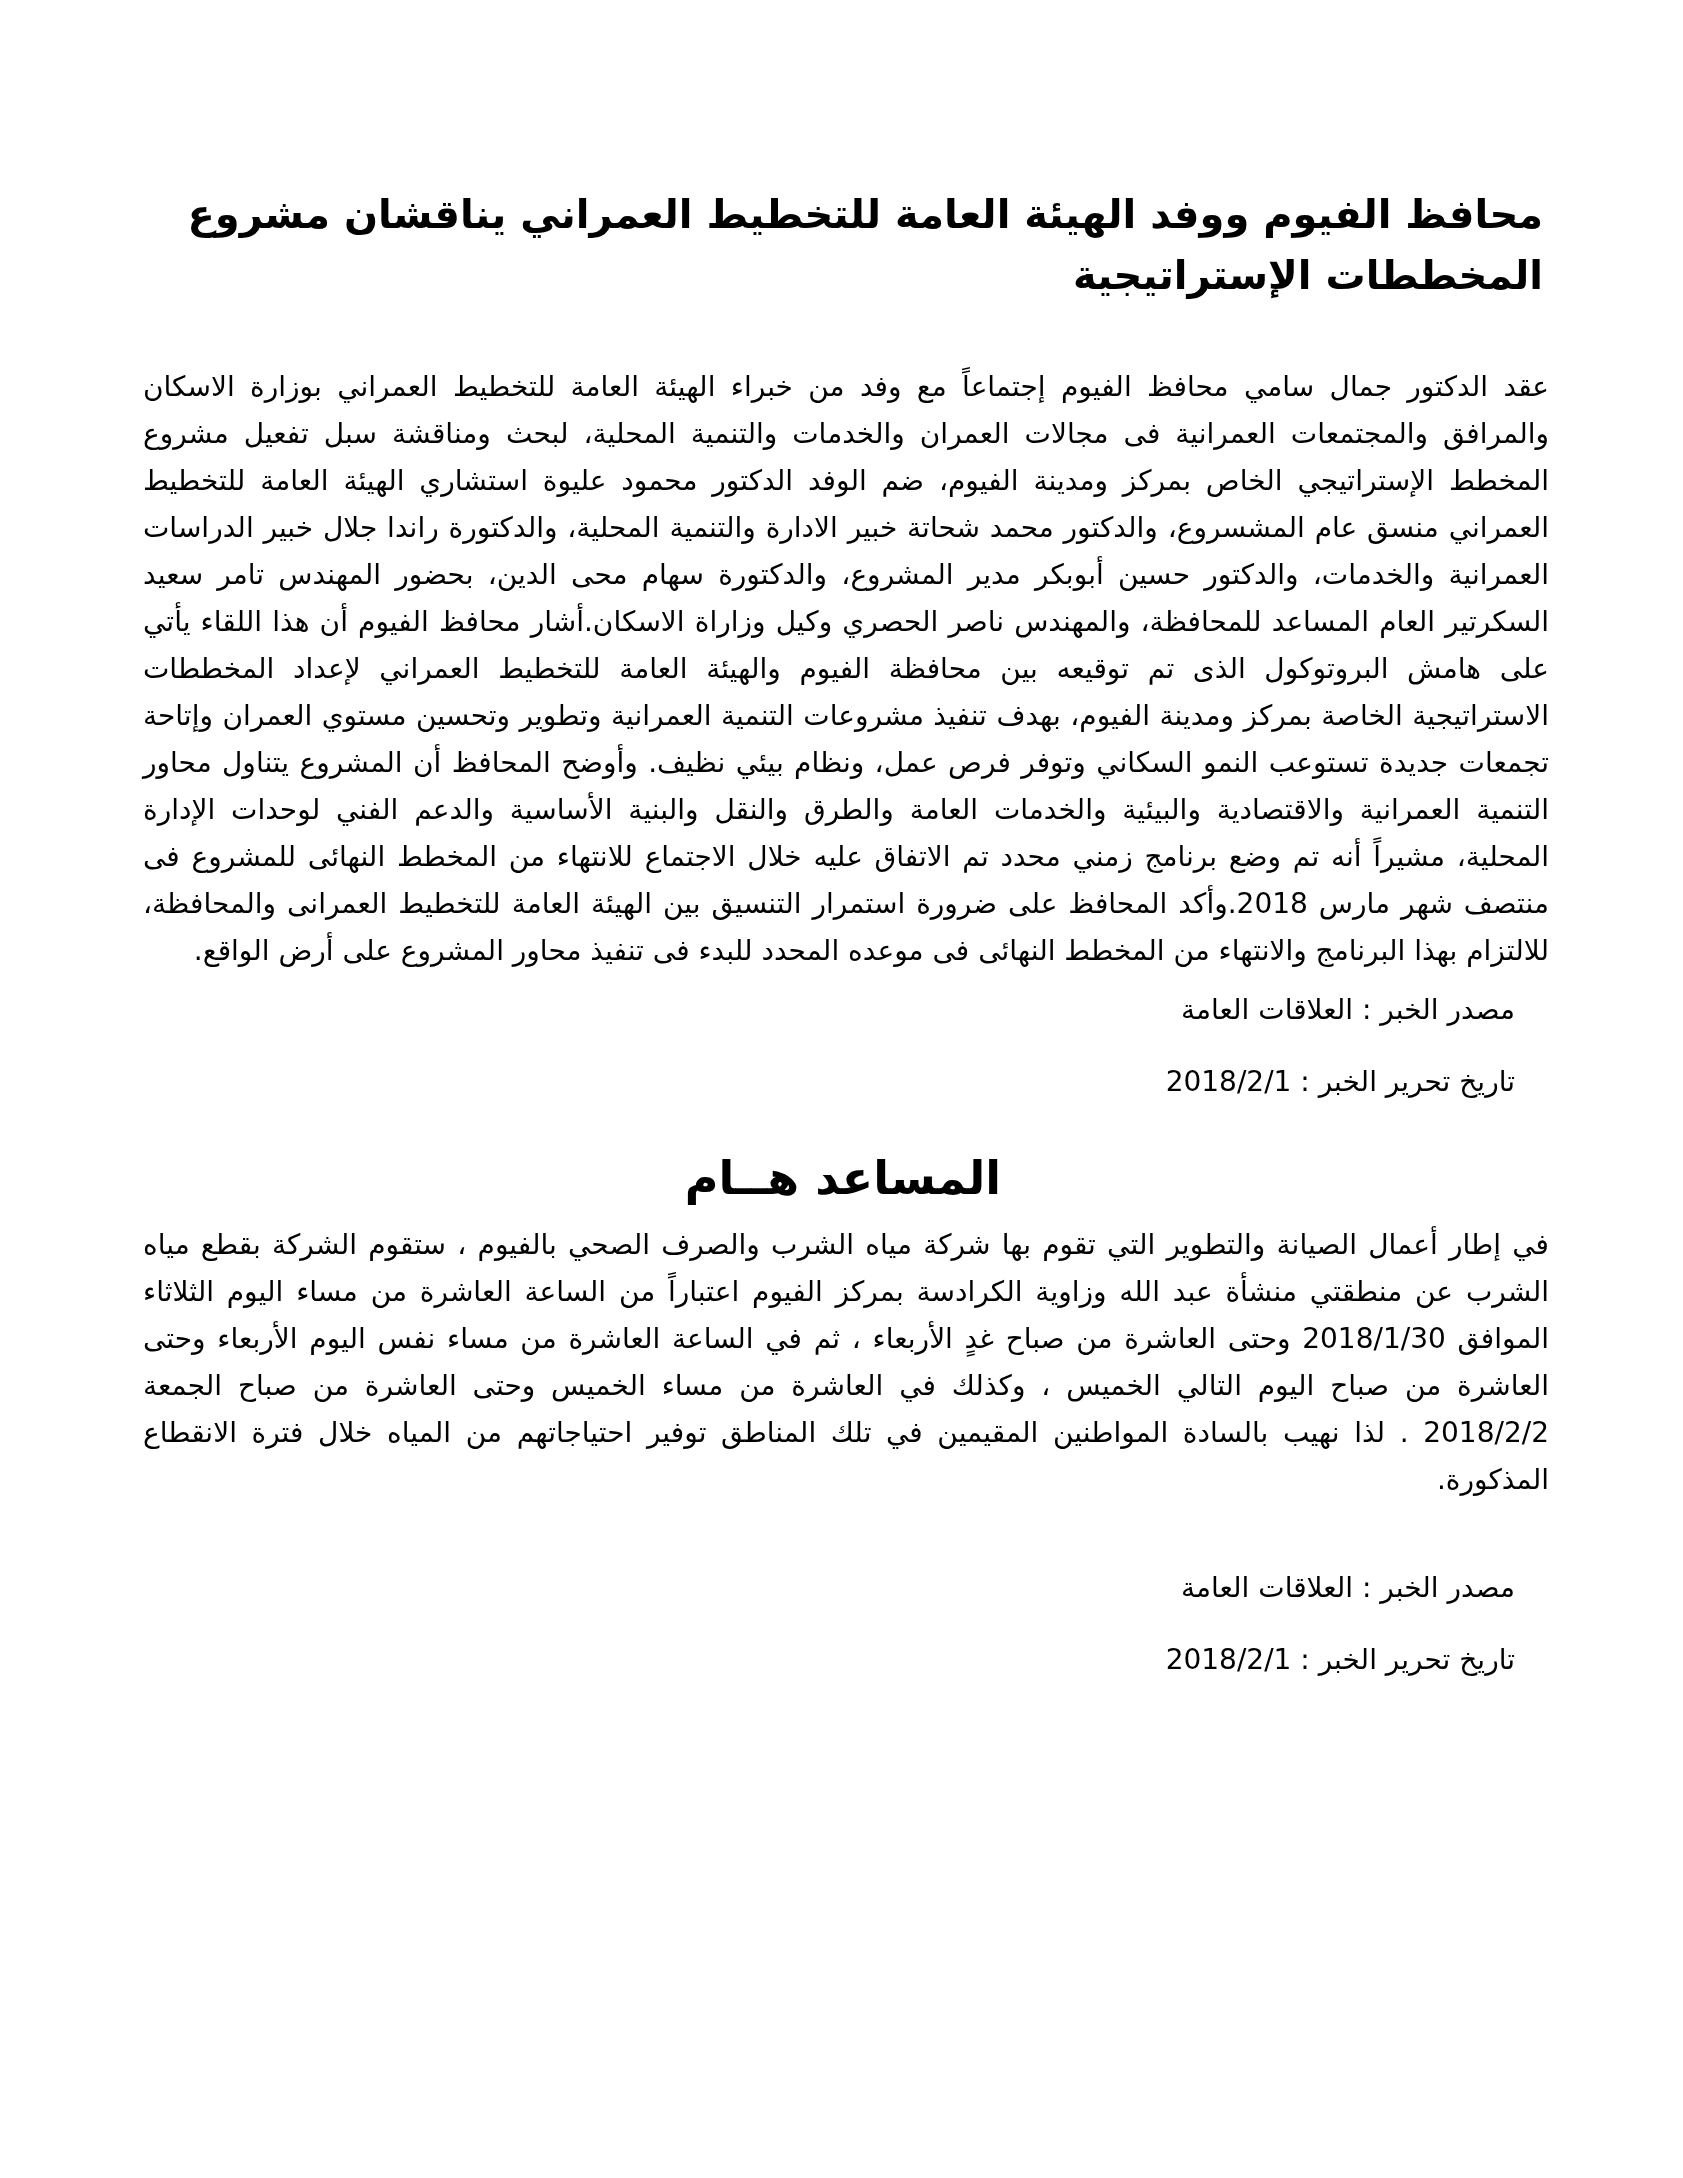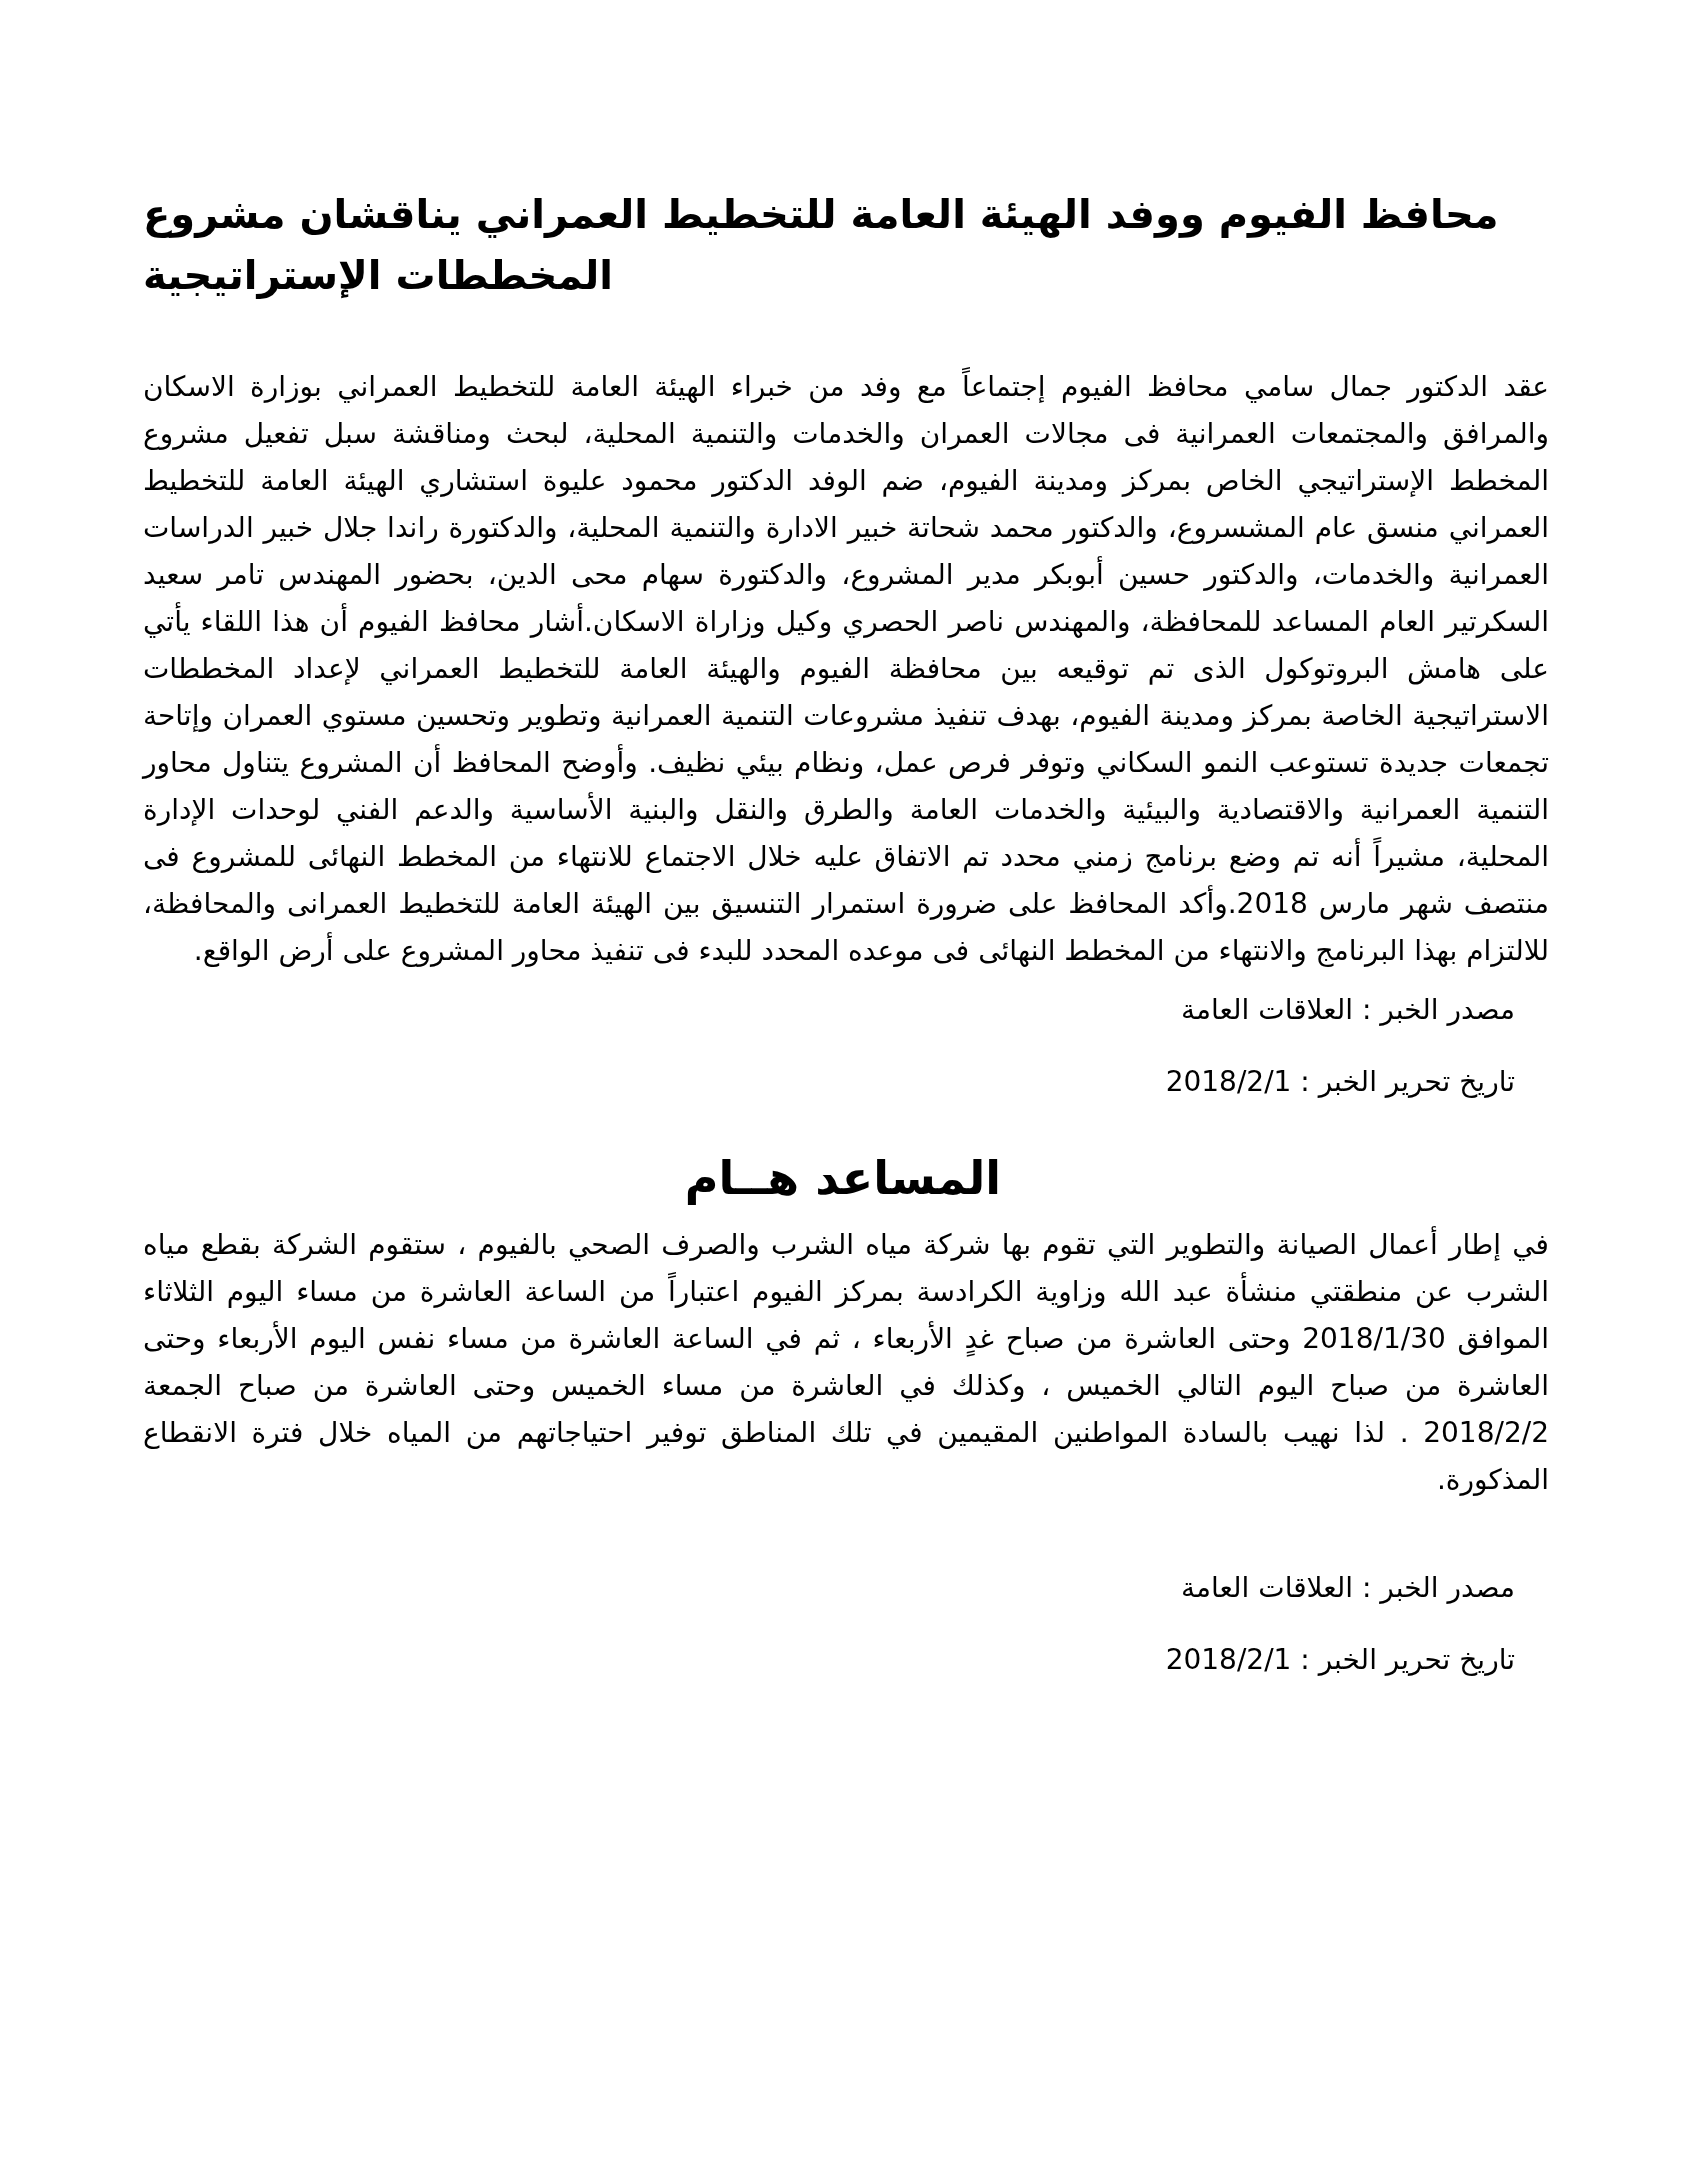--- a/index.html
+++ b/index.html
@@ -19,21 +19,21 @@
     margin: 0 auto;
   }
   .content {
     padding: 0 134px 0 137px; 
   }
   .article-title {
     margin: 184px 6px 0 6px;
     font-size: 40px;
     line-height: 61px;
     font-weight: bold;
-    text-align: left;
+    text-align: right;
   }
   .para {
     margin: 57px 0 0 6px;
     font-size: 28px;
     line-height: 47px;
     text-align: justify;
     text-justify: inter-word;
   }
   .meta-line {
     margin: 14px 34px 0 0; 

